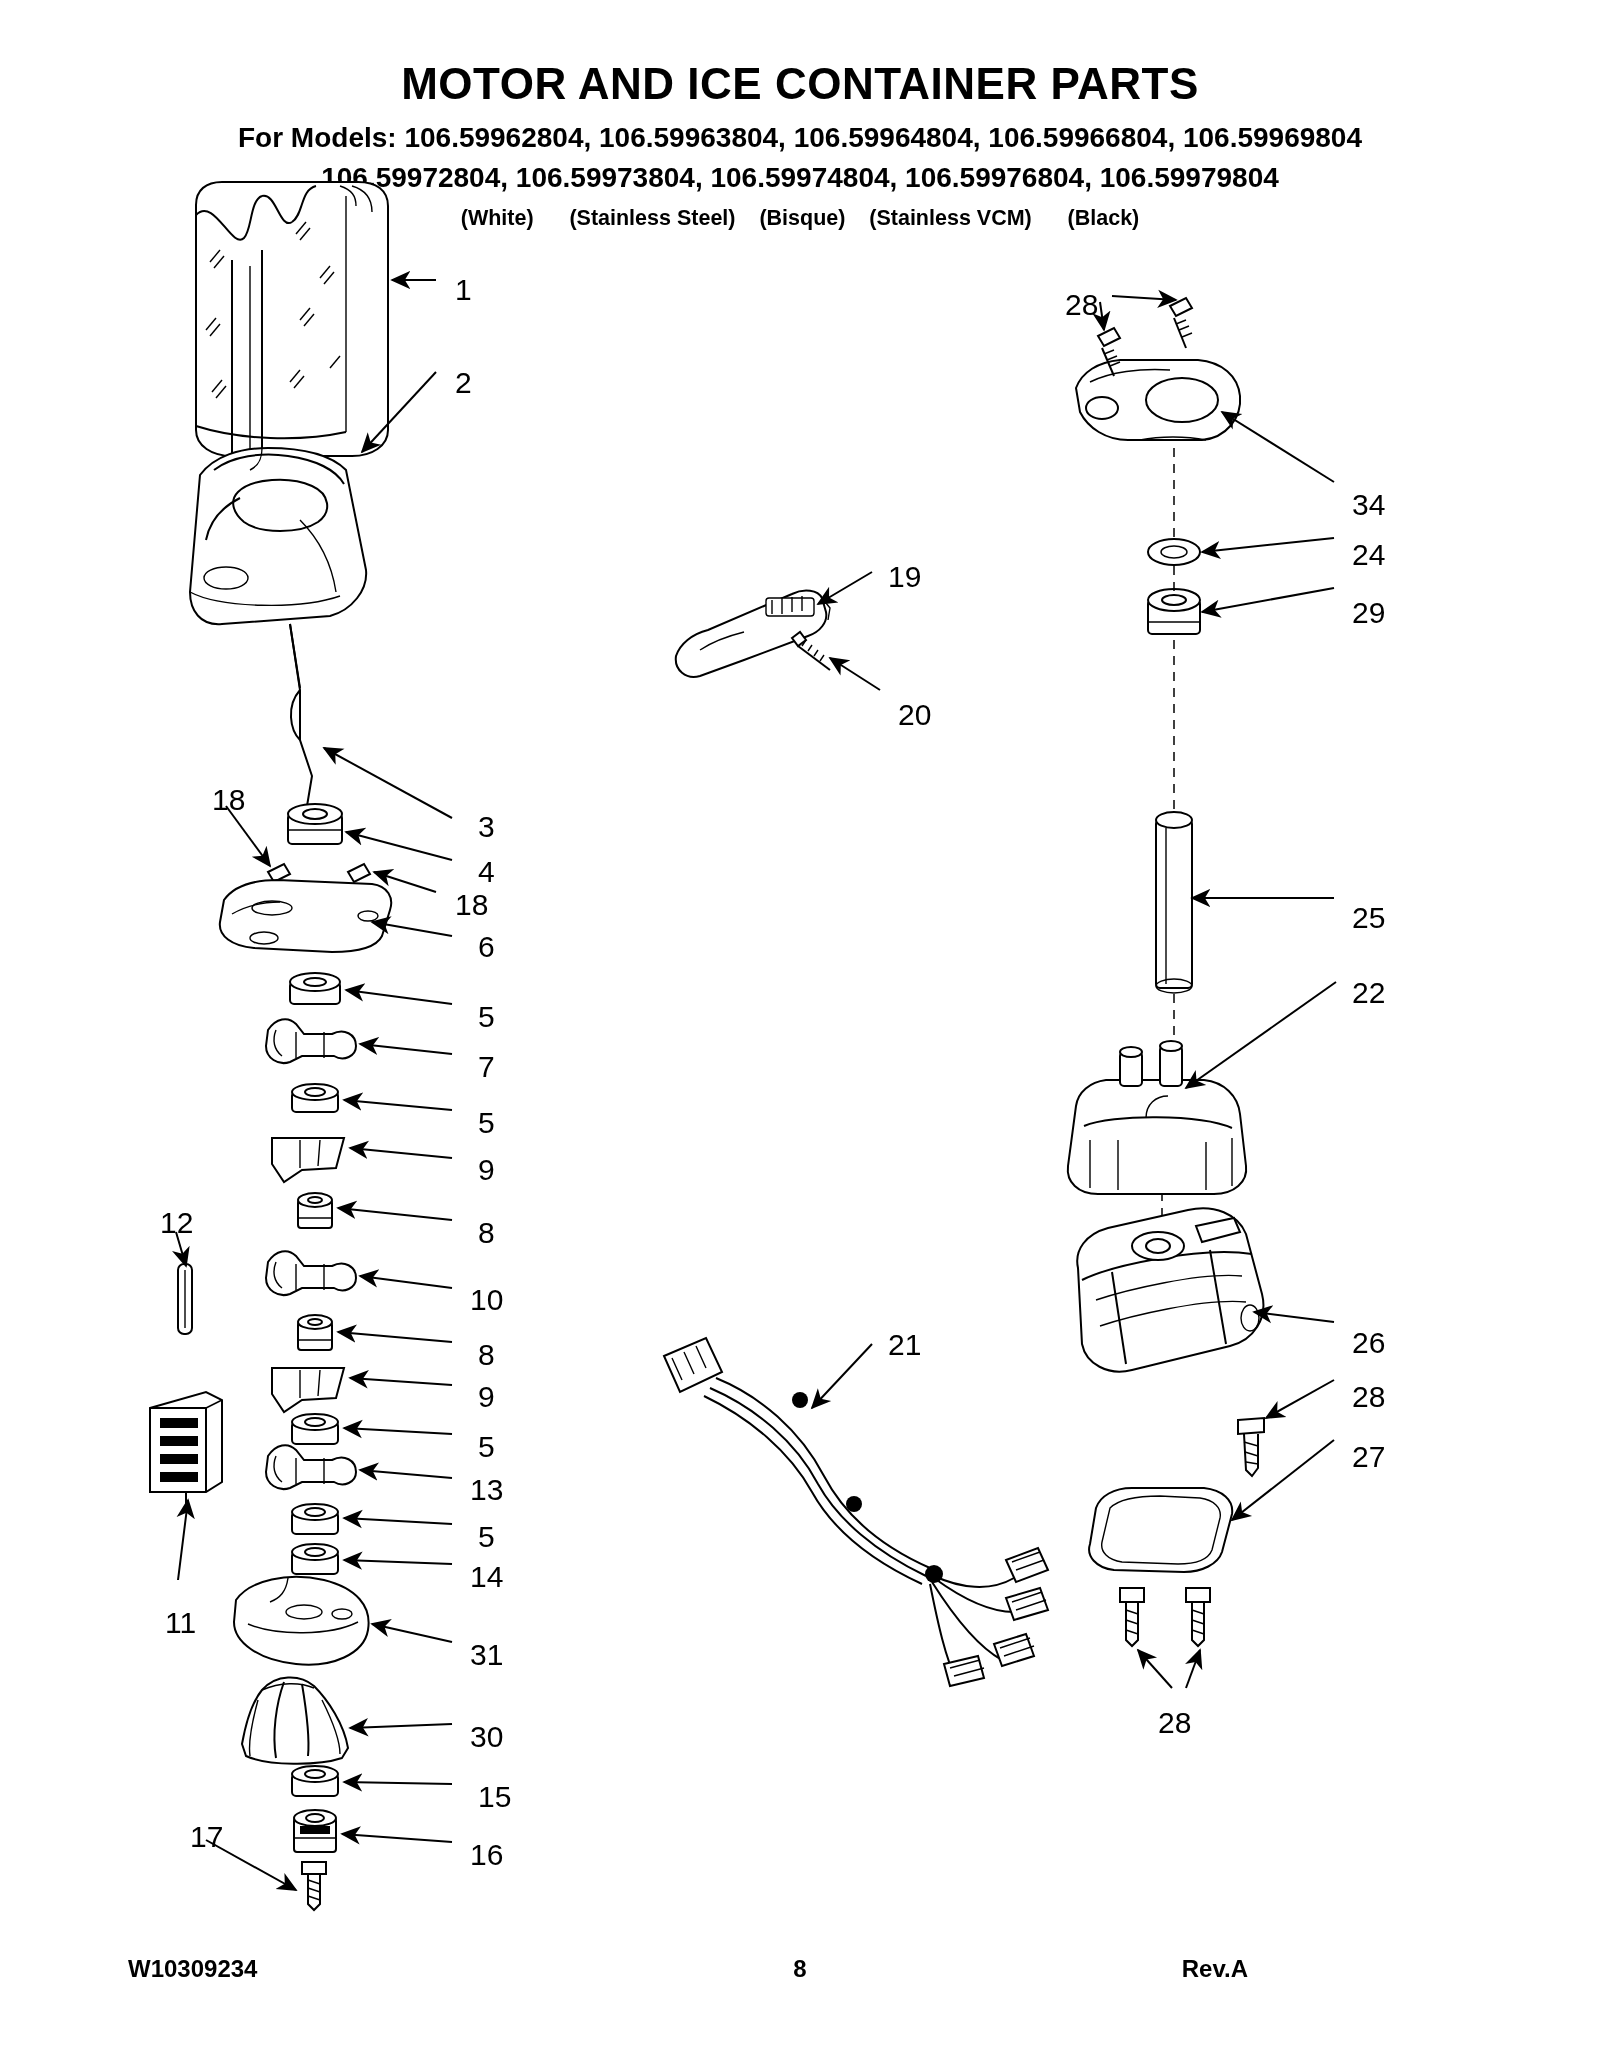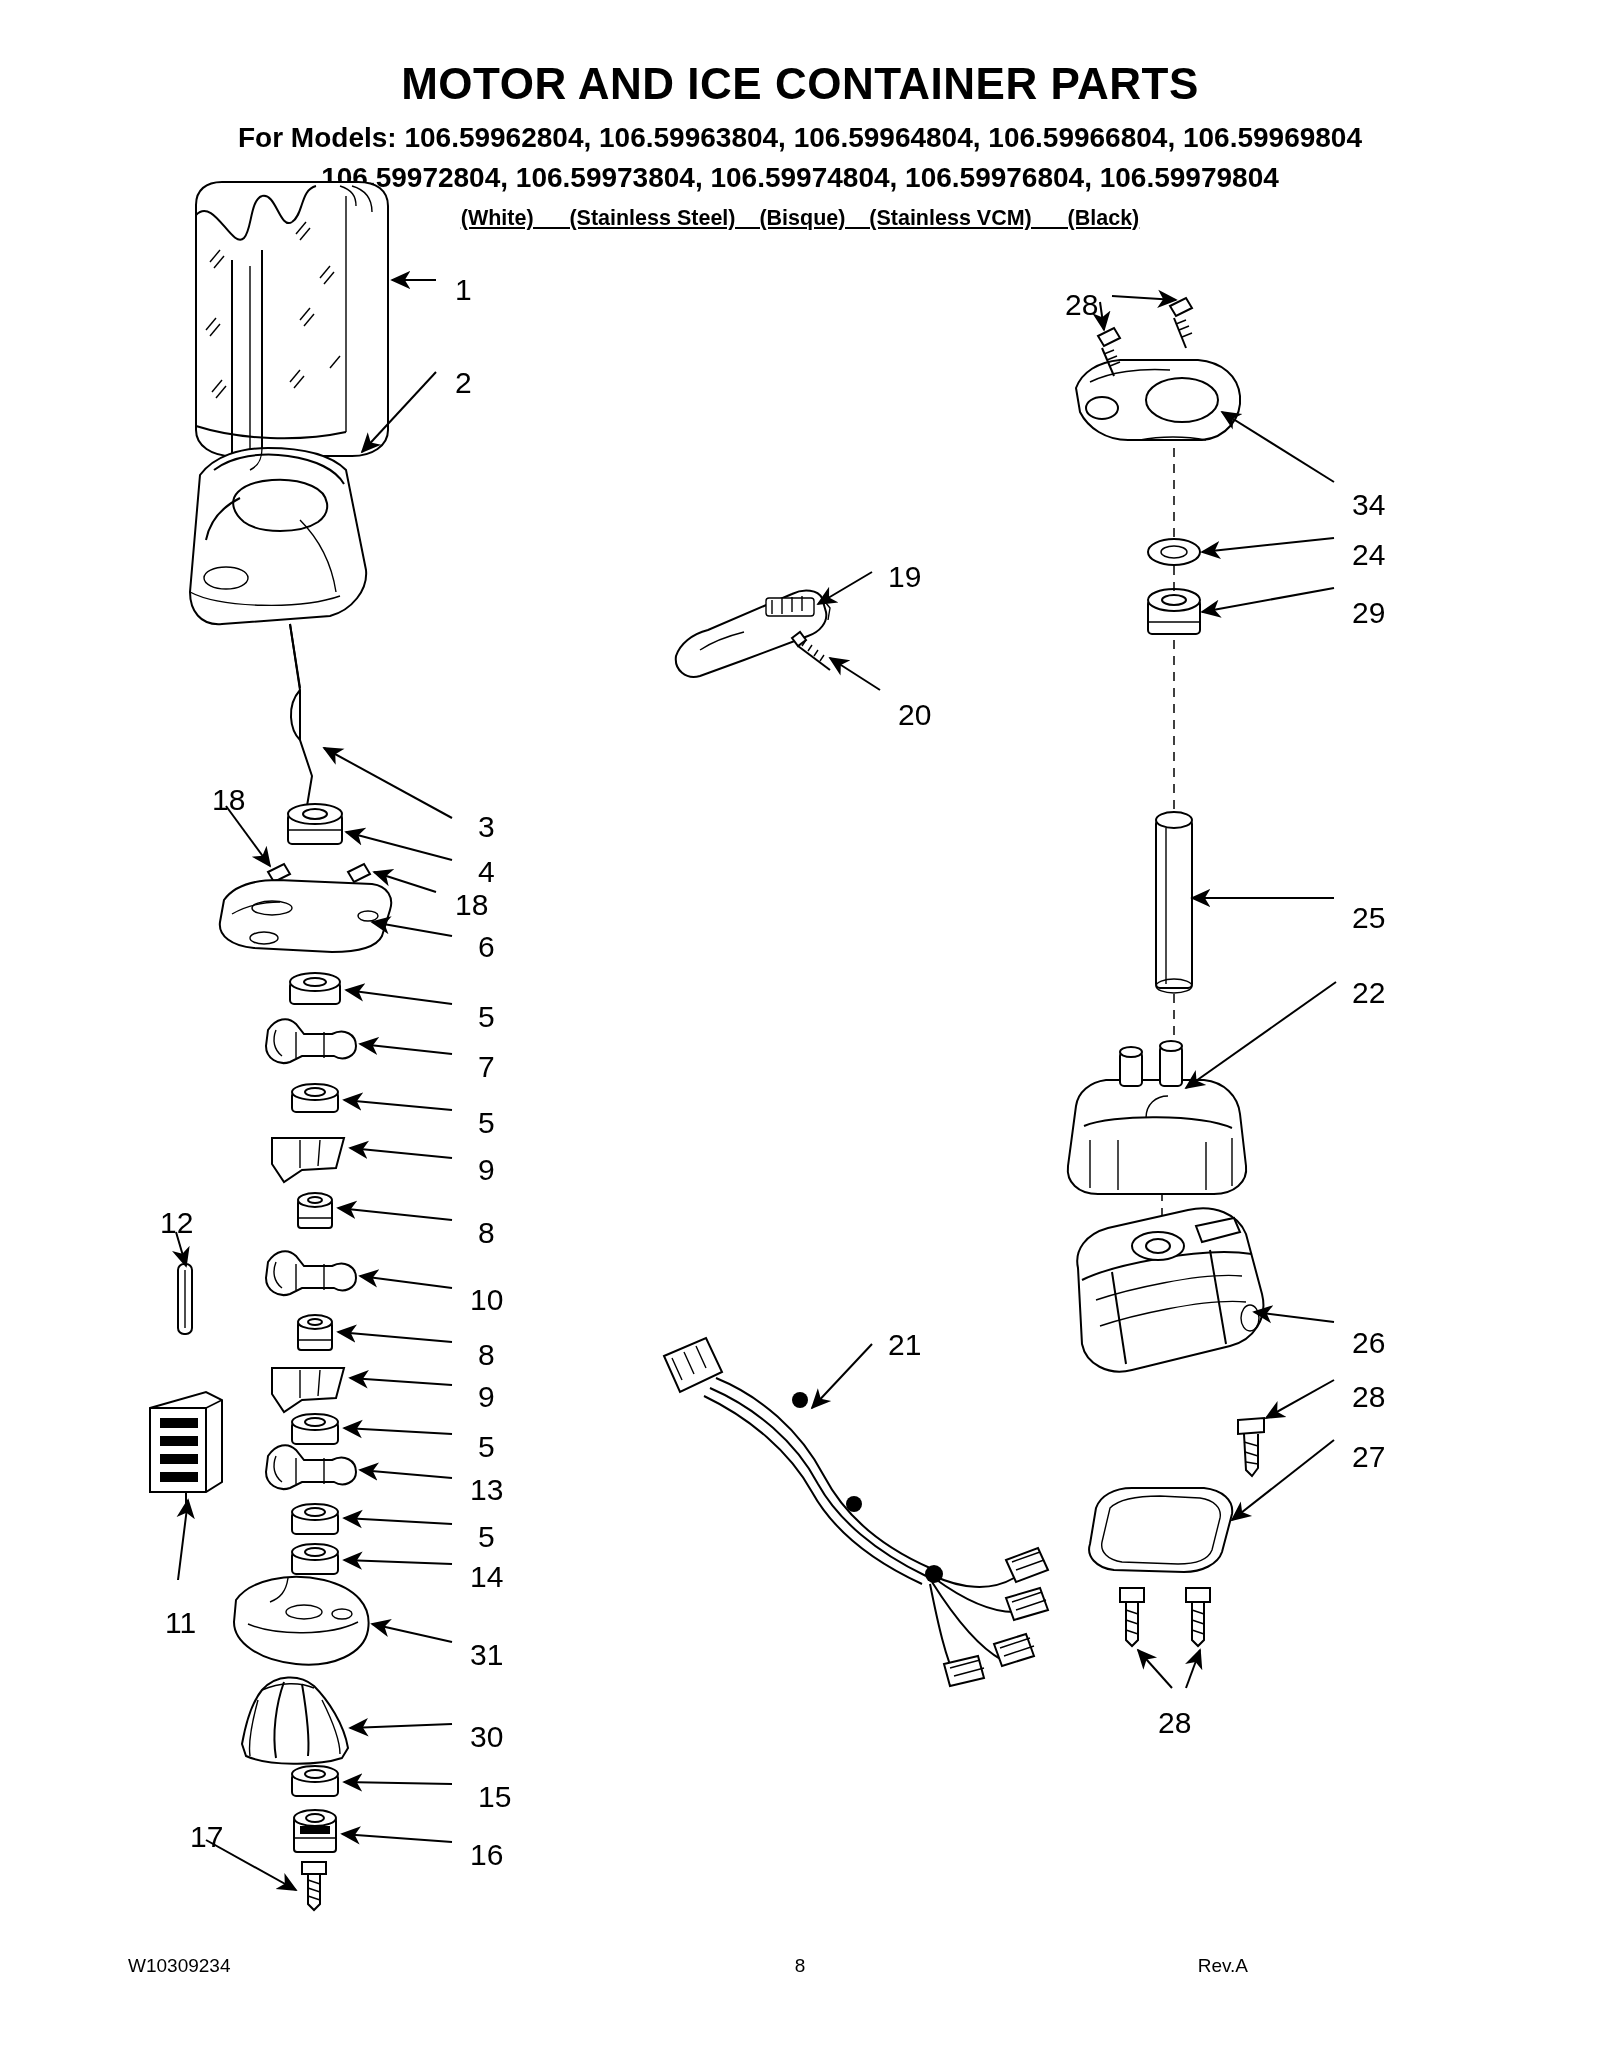--- a/index.html
+++ b/index.html
@@ -41,30 +41,30 @@
     font-weight: bold;
     line-height: 1.42;
     white-space: pre;
   }
   .colors-line {
     font-size: 21.5px;
     font-weight: bold;
     line-height: 1.5;
     margin-top: 4px;
     white-space: pre;
-    text-decoration: underline;
   }
   
   .footer {
     position: absolute;
     left: 0;
     top: 1955px;
     width: 1376px;
     height: 30px;
-    font-size: 19px;
+    font-size: 24px;
+    font-weight: bold;
   }
   .footer .doc-id {
     position: absolute;
     left: 128px;
     top: 0;
   }
   .footer .page-num {
     position: absolute;
     left: 0;
     top: 0;

